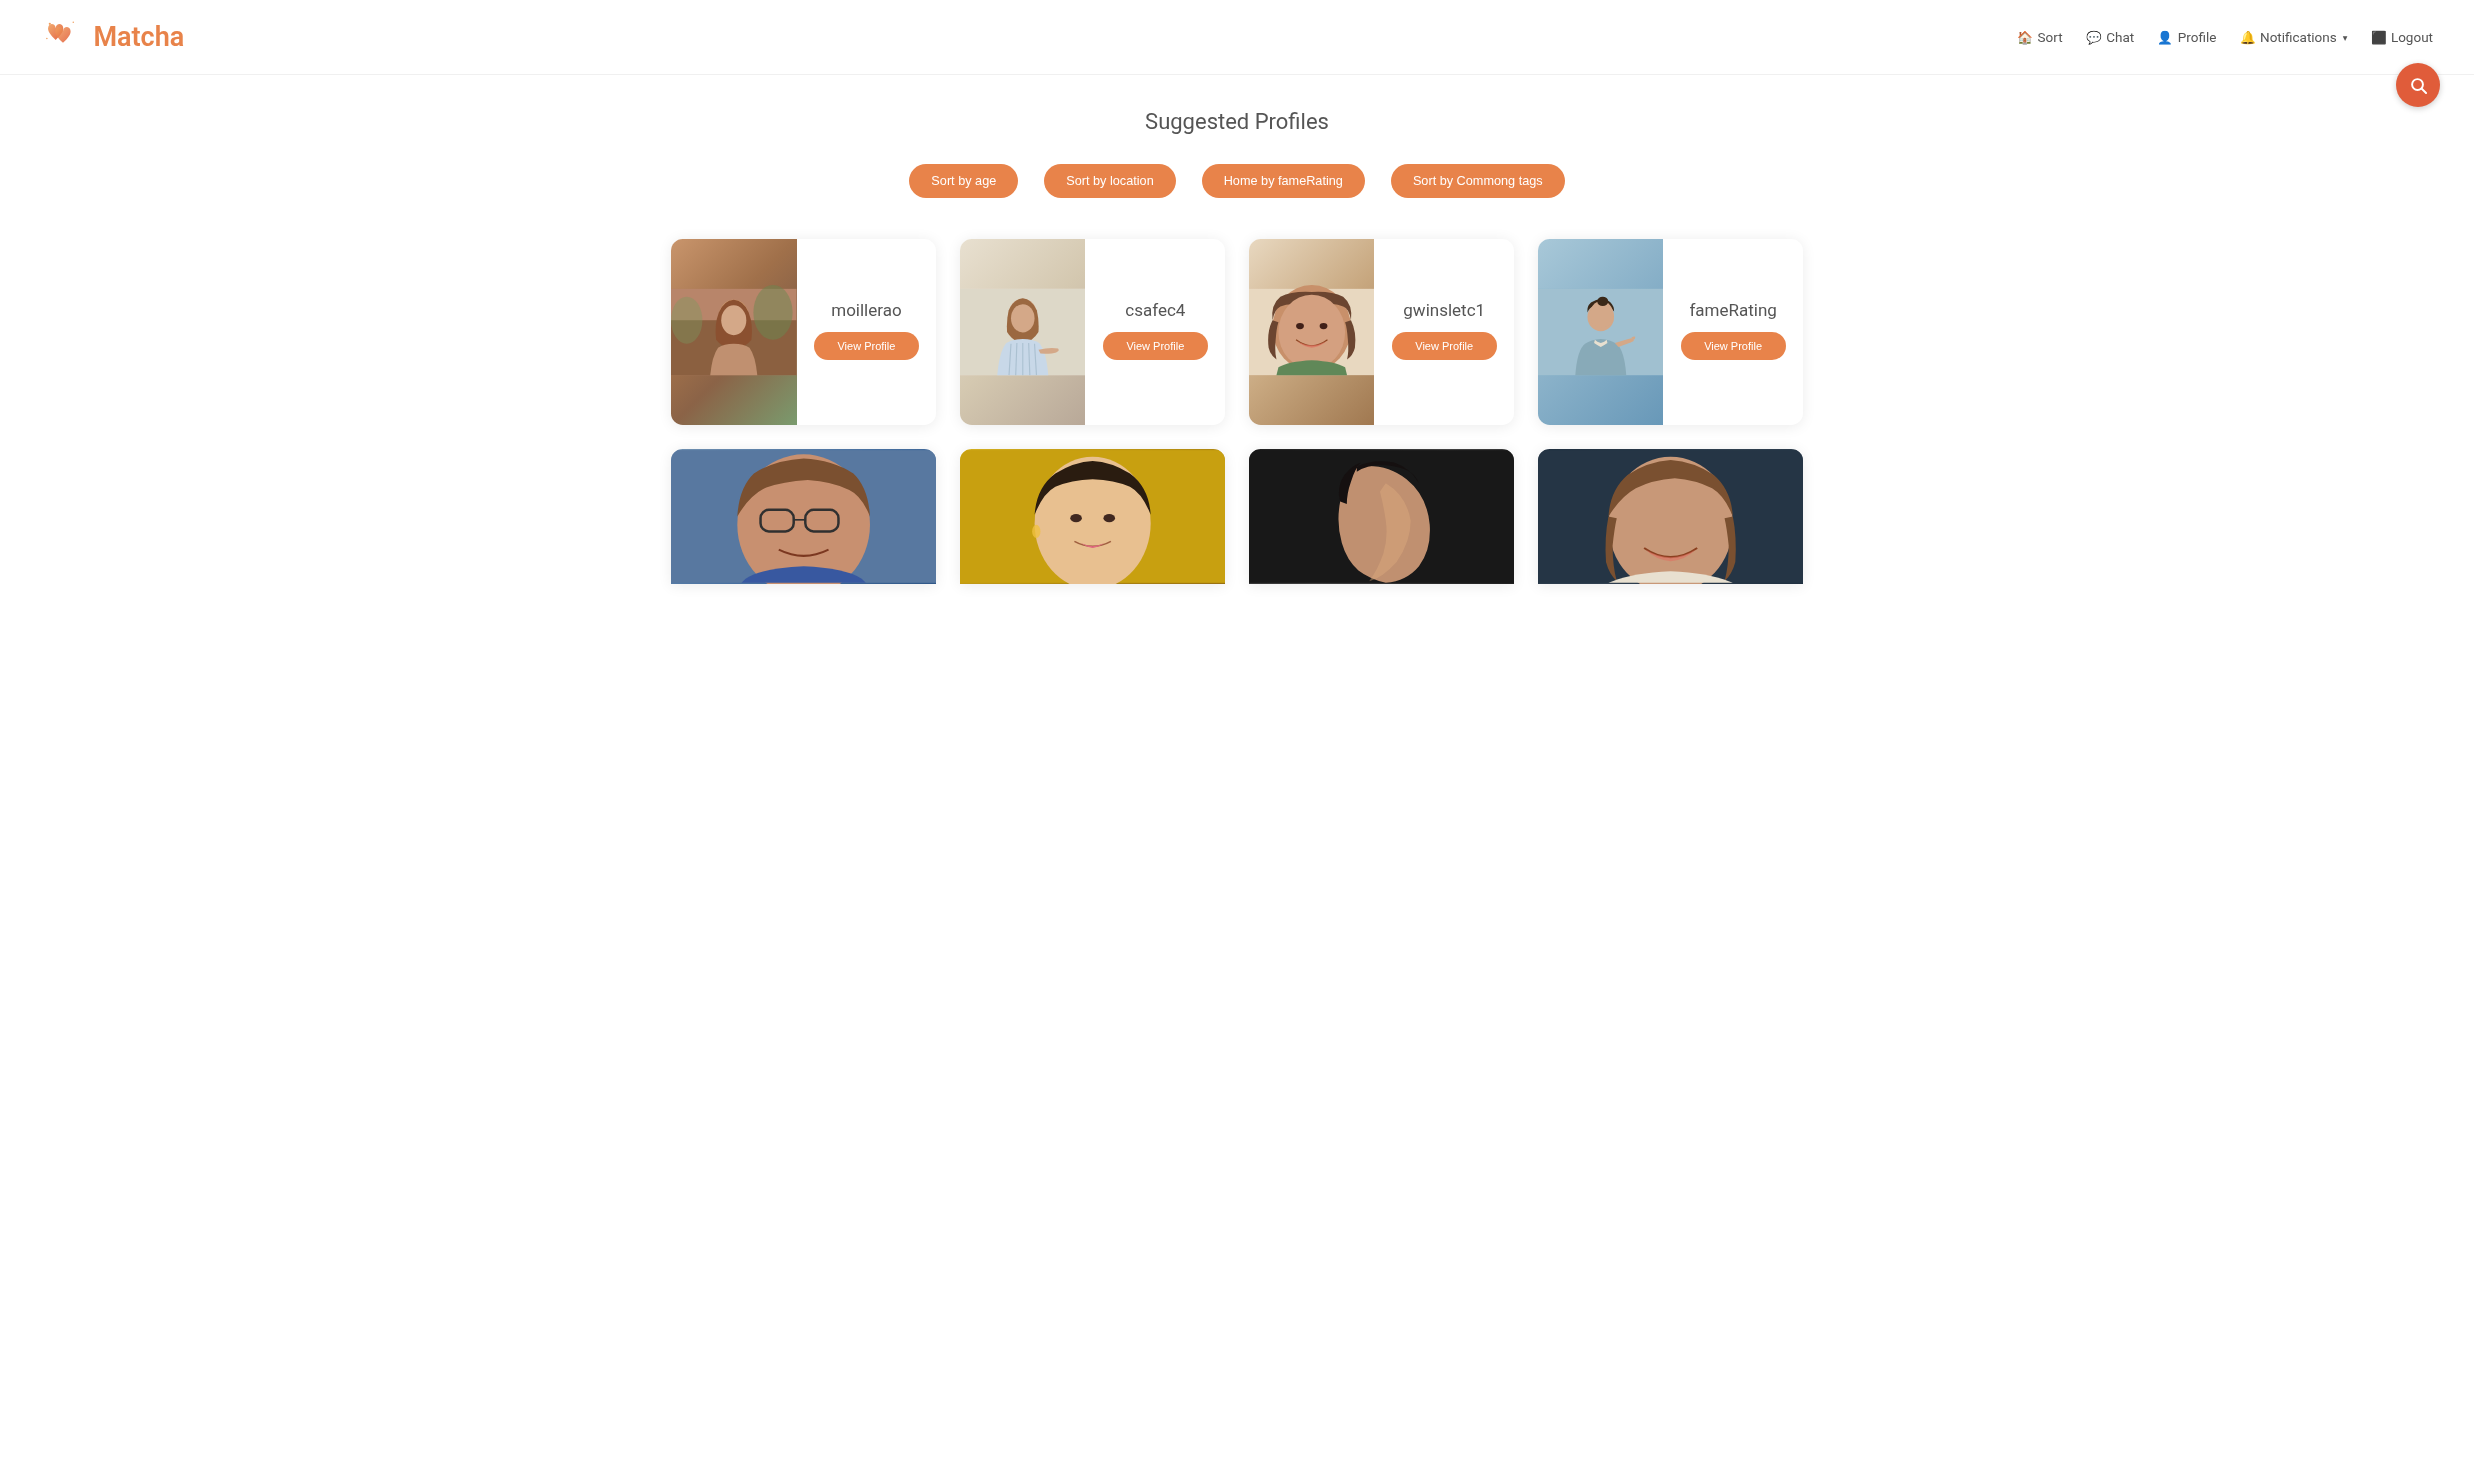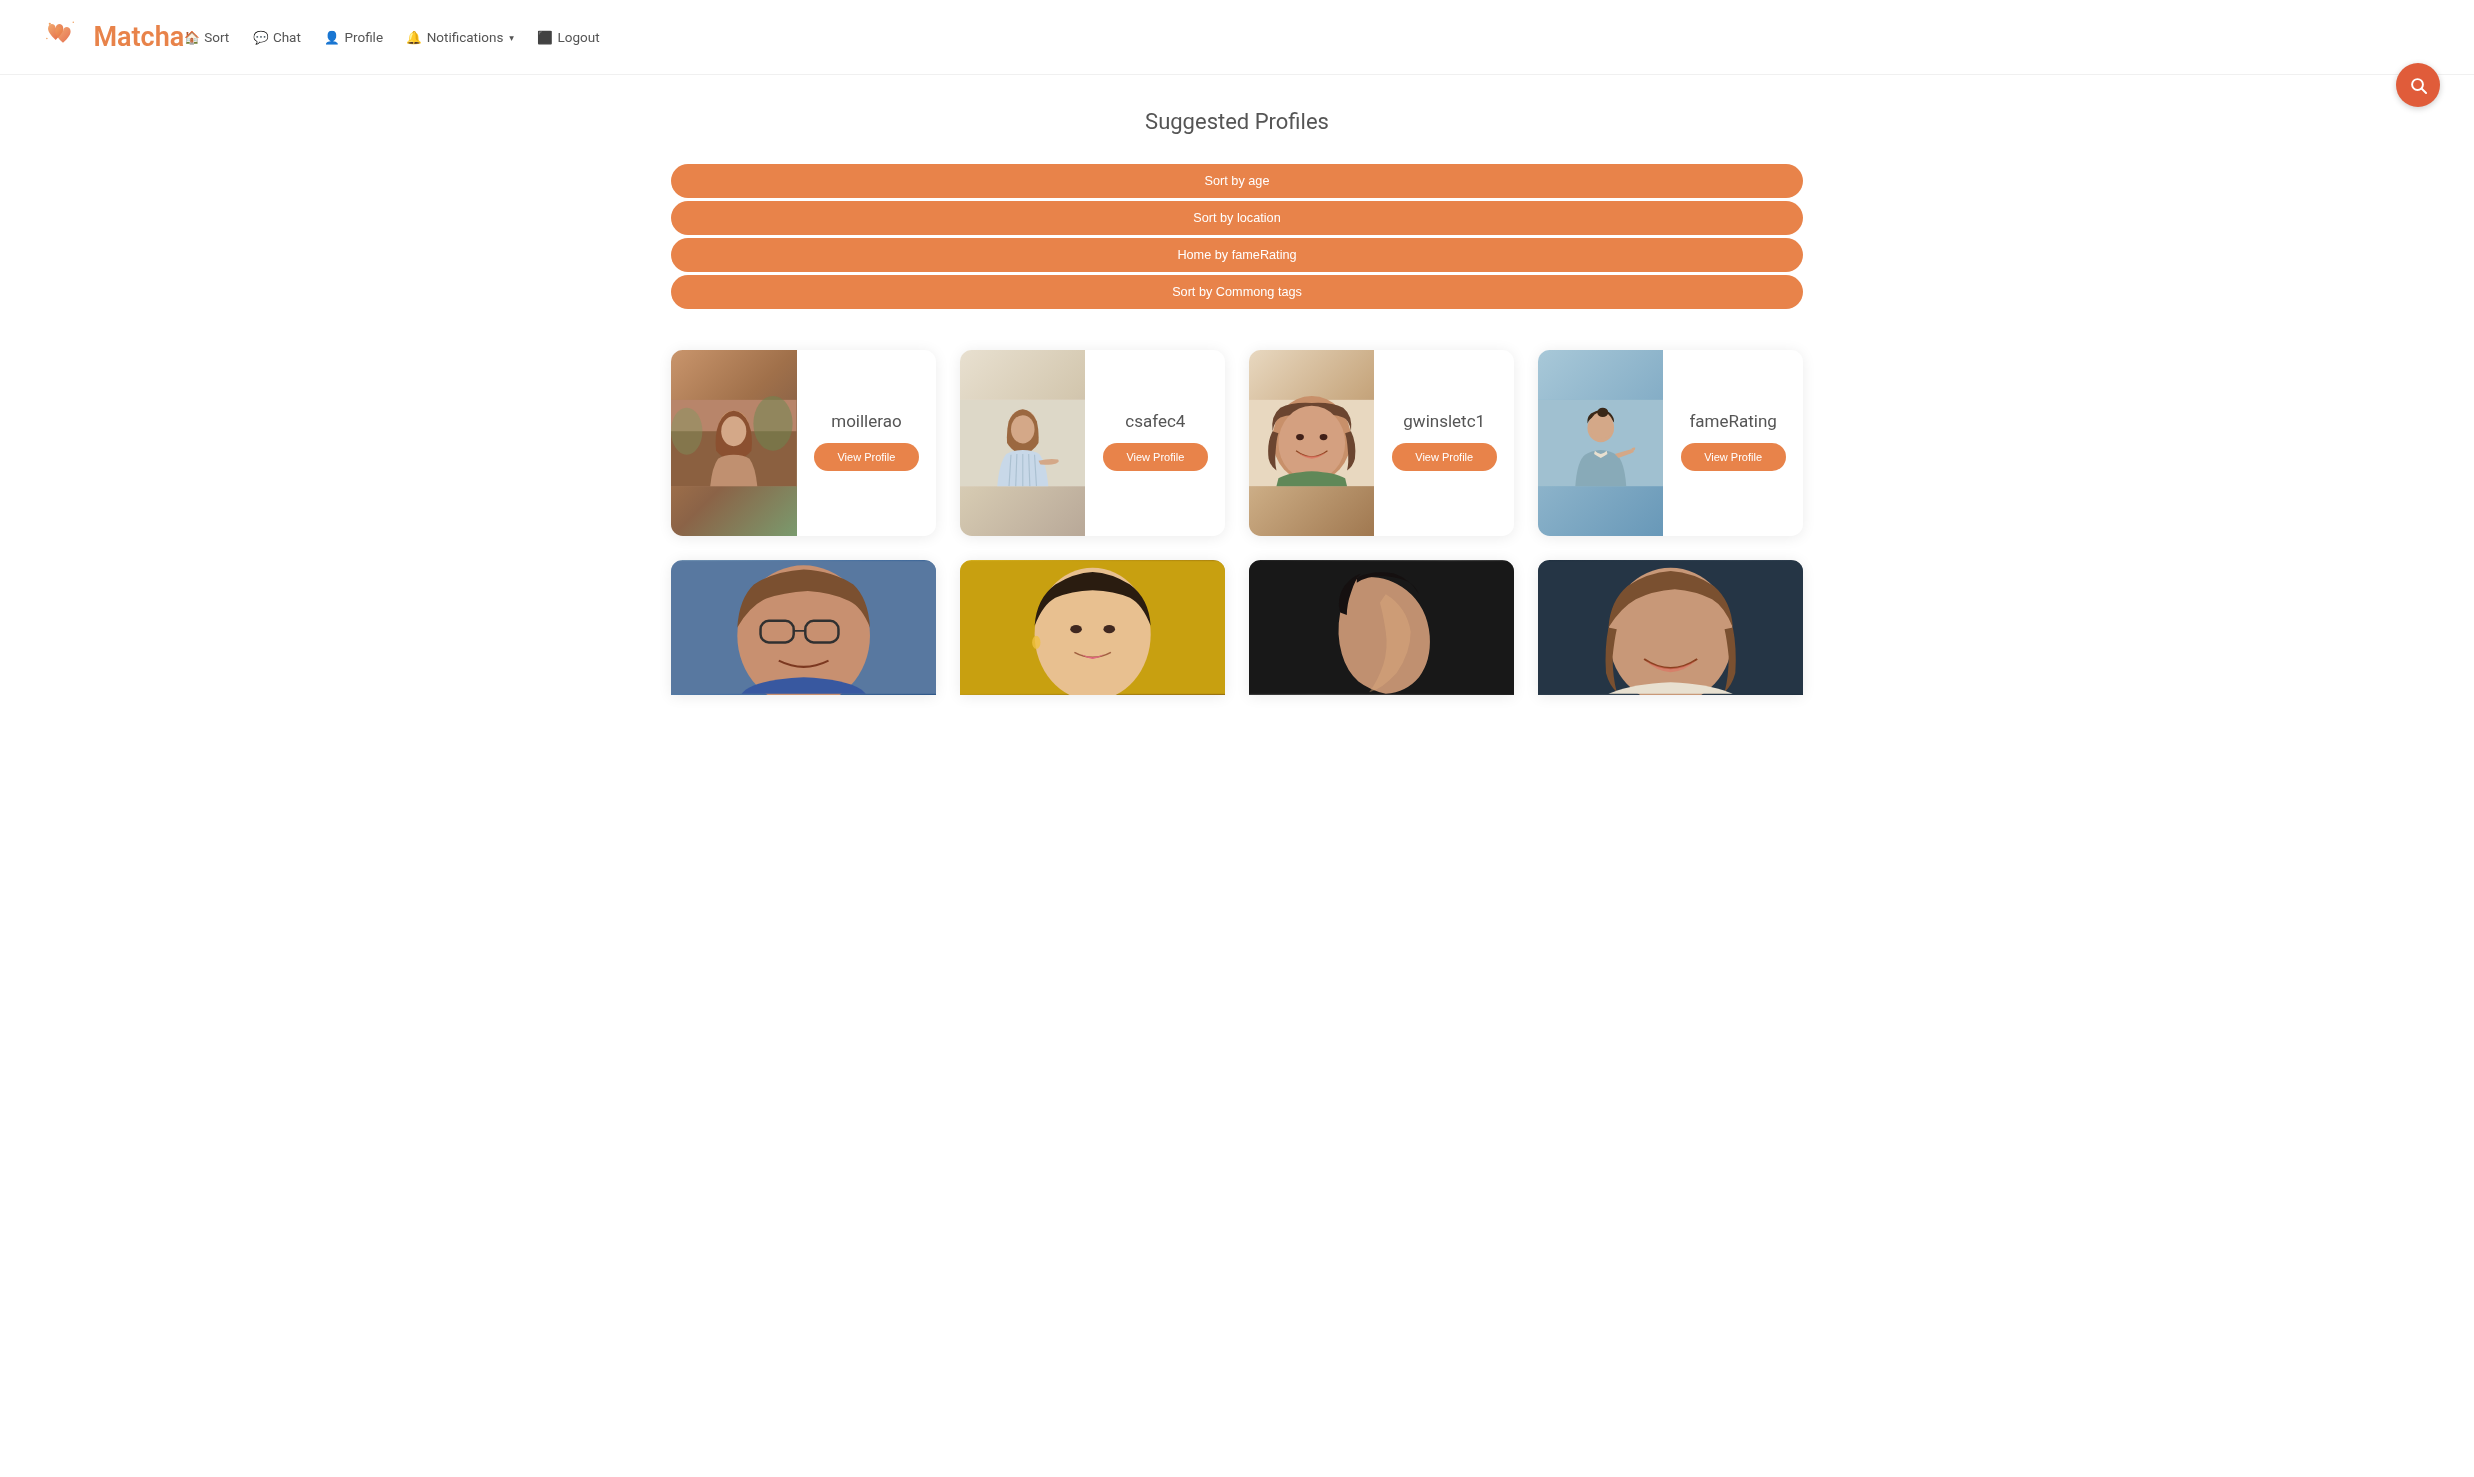--- a/index.html
+++ b/index.html
@@ -11,20 +11,21 @@
     body {
       font-family: -apple-system, BlinkMacSystemFont, 'Segoe UI', Roboto, sans-serif;
       background: #fff;
       color: #333;
     }
 
     
     .navbar {
       display: flex;
       align-items: center;
+      justify-content: space-between;
       padding: 15px 41px;
       border-bottom: 0.8px solid #f0f0f0;
       background: #fff;
     }
 
     .navbar-brand {
       display: flex;
       align-items: center;
       gap: 8.4px;
       text-decoration: none;
@@ -108,24 +109,23 @@
       font-size: 22px;
       font-weight: 400;
       color: #555;
       margin-bottom: 30px;
     }
 
     
     .sort-buttons {
       display: flex;
       justify-content: center;
-      gap: 3px;
+      gap: 26px;
       margin-bottom: 41px;
       flex-wrap: wrap;
-      flex-direction: column;
     }
 
     .sort-btn {
       background: #e8834a;
       color: #fff;
       border: none;
       border-radius: 20px;
       padding: 10px 22px;
       font-size: 12.7px;
       cursor: pointer;

